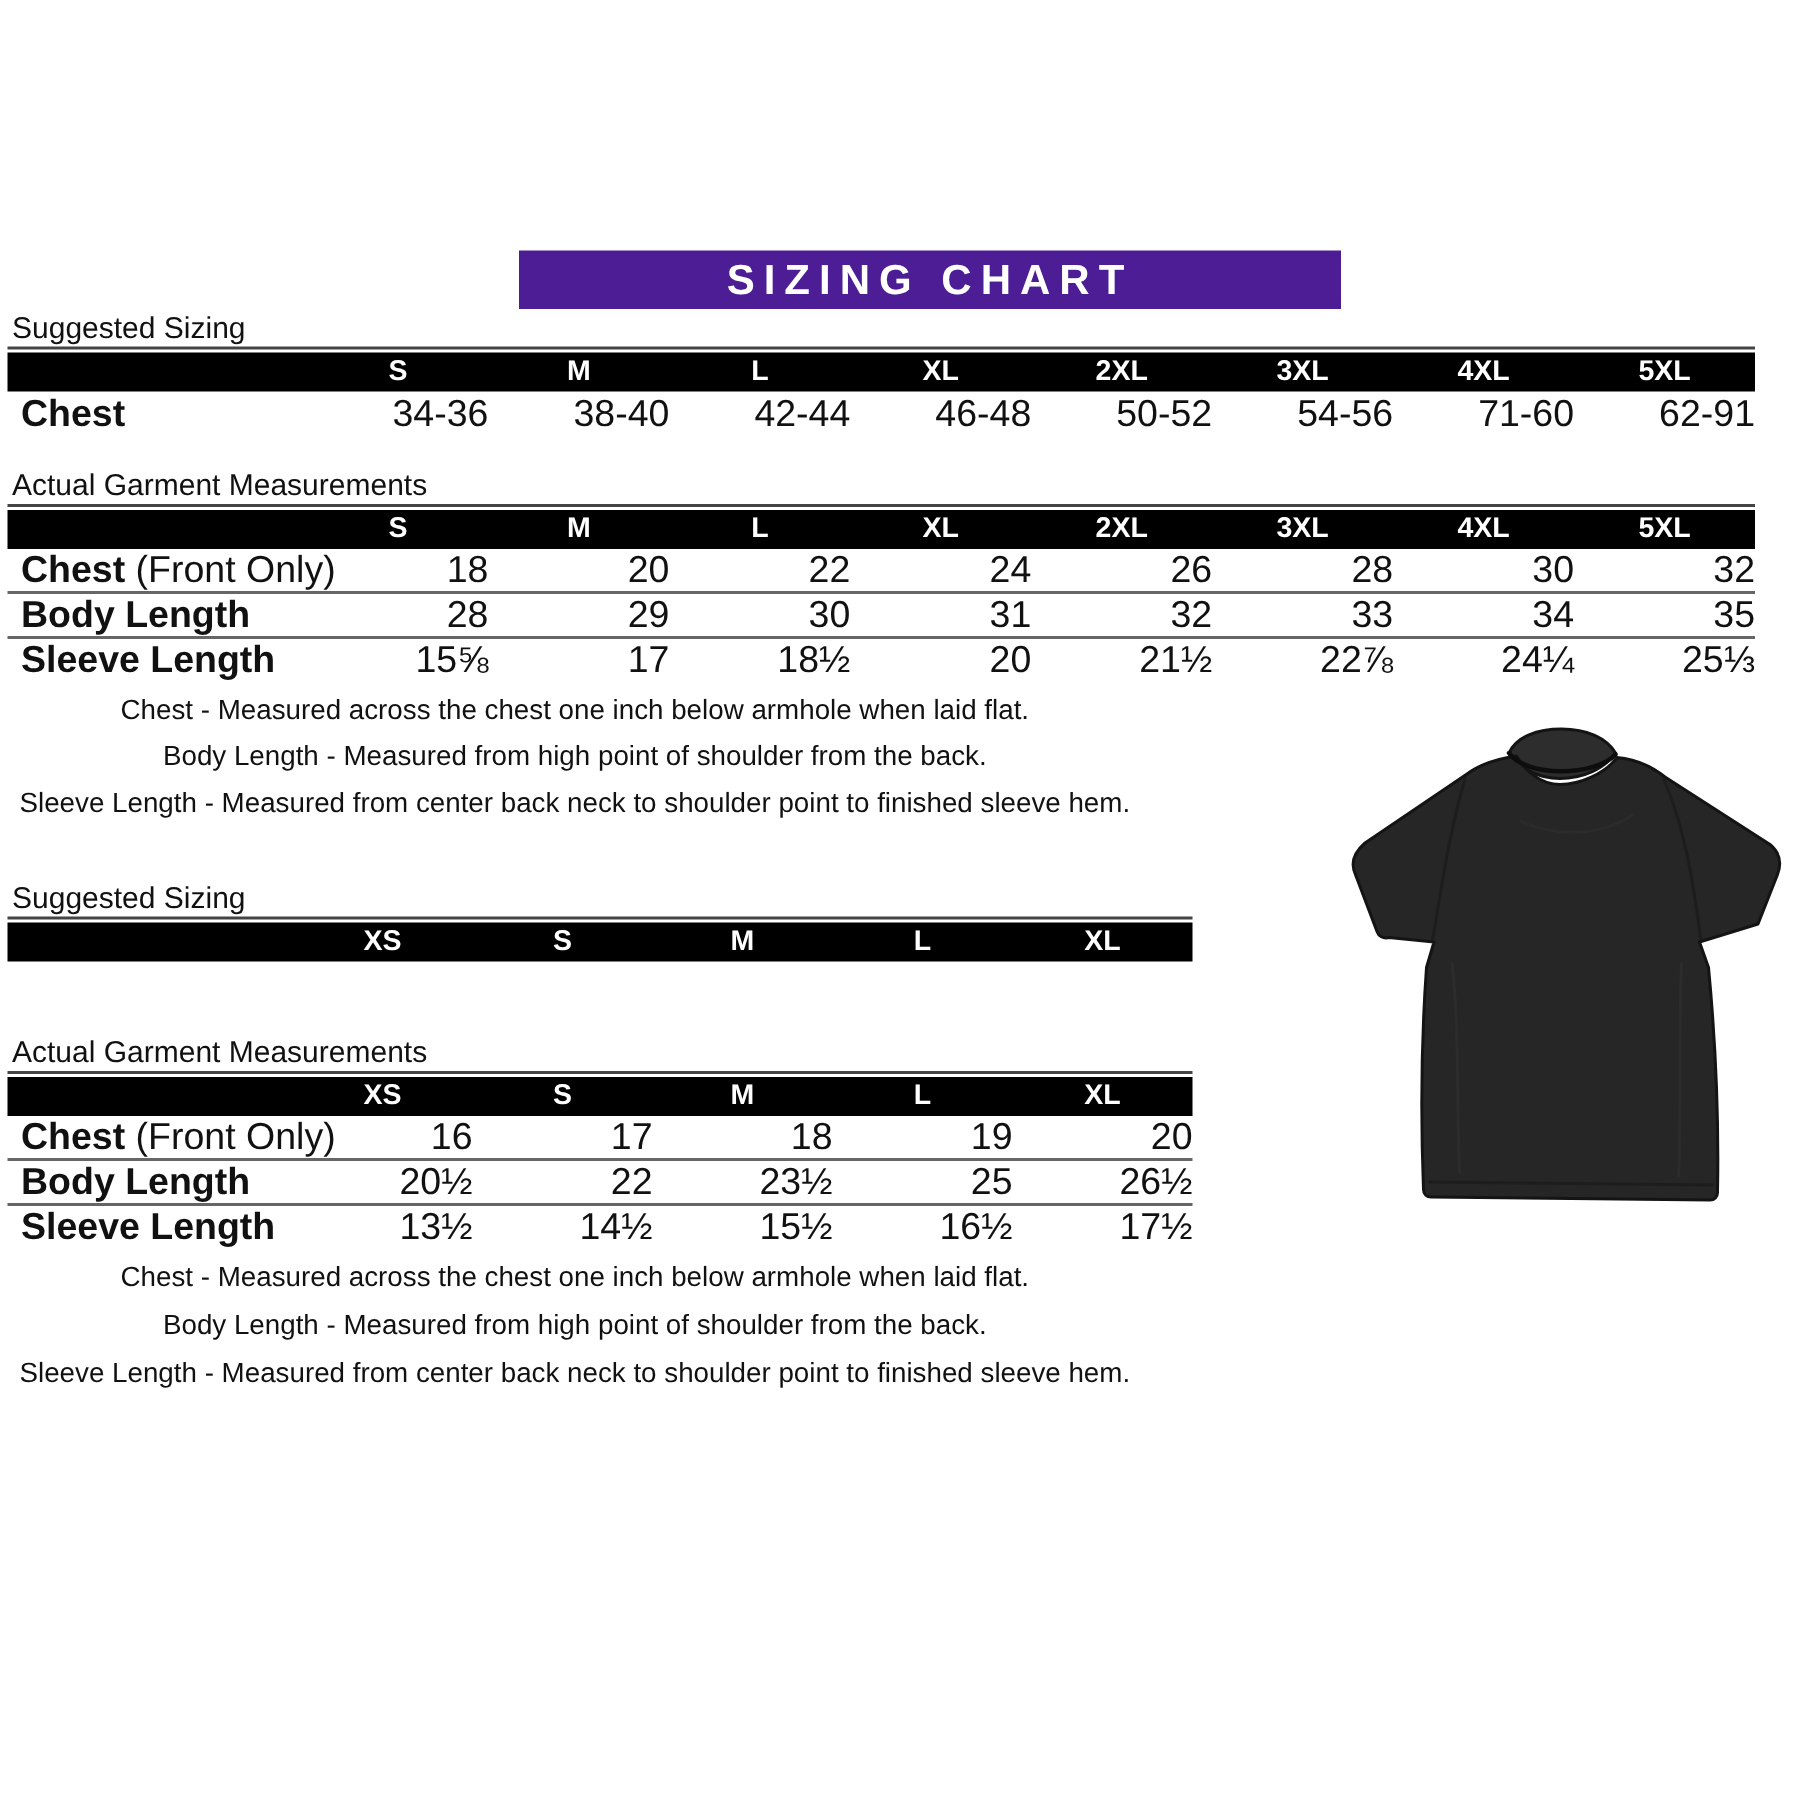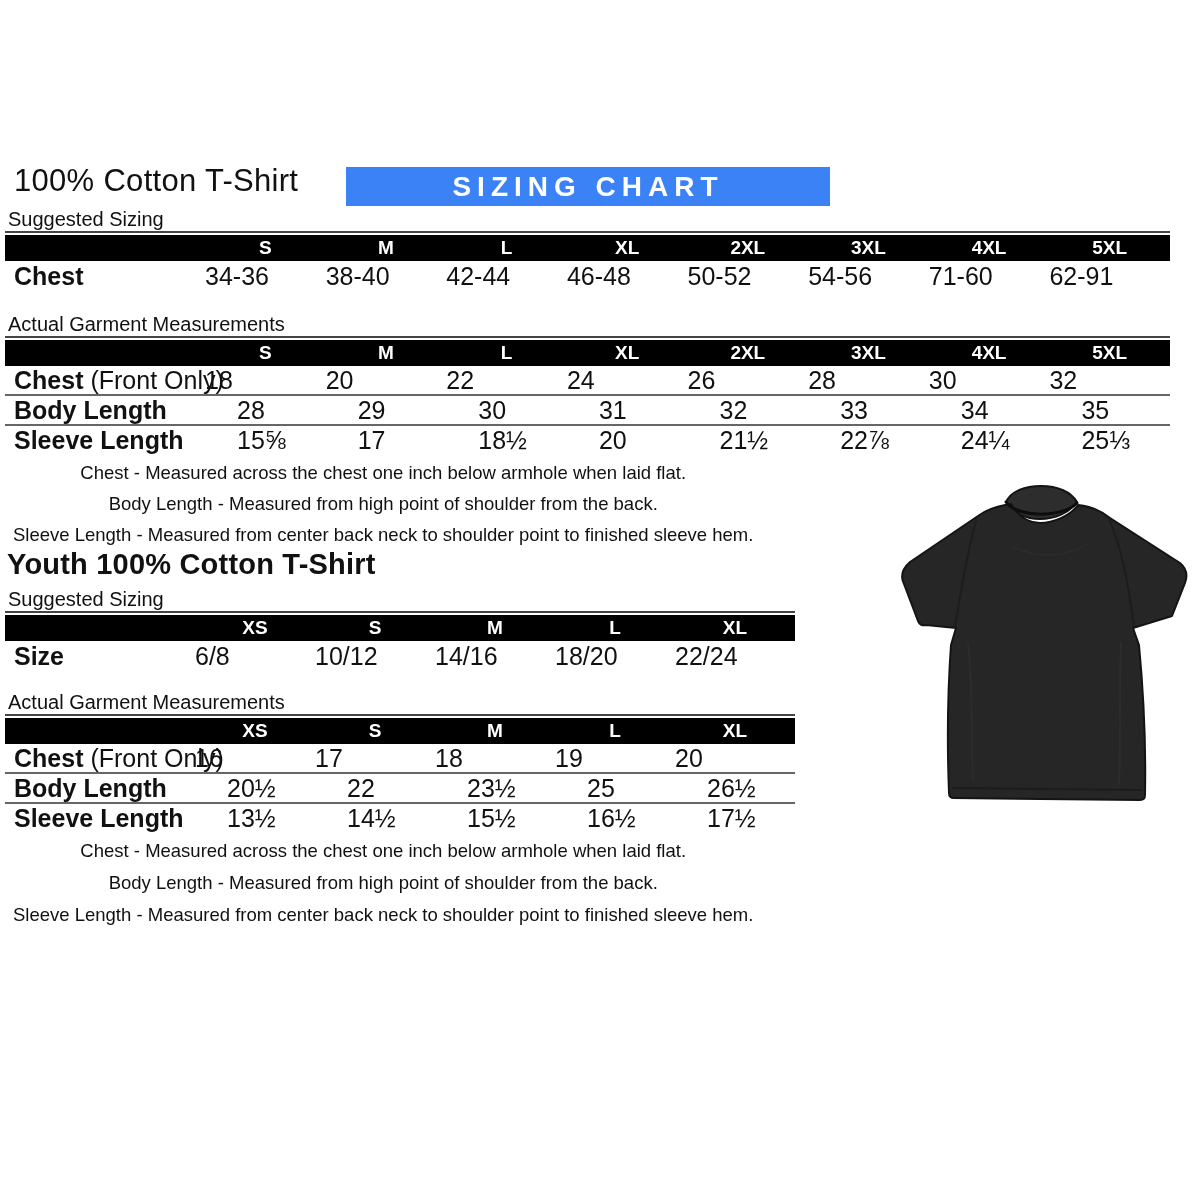--- a/index.html
+++ b/index.html
@@ -2,21 +2,21 @@
 <html><head>
 <meta charset="utf-8">
 <style>
   html,body { margin:0; padding:0; background:#ffffff; }
   body { width:1200px; height:1200px; font-family:"Liberation Sans","DejaVu Sans",sans-serif; color:#111; }
   .canvas { position:relative; width:1200px; height:1200px; overflow:hidden; background:#fff; }
 
   .page-title { position:absolute; left:14px; top:163px; font-size:31px; font-weight:400; letter-spacing:0.3px; }
   .youth-title { position:absolute; left:7px; top:548px; font-size:29px; font-weight:700; letter-spacing:0.2px; }
 
-  .banner { position:absolute; left:346px; top:167px; width:484px; height:39px; background:#3b82f6;
+  .banner { position:absolute; left:346px; top:167px; width:548px; height:39px; background:#4c1d95;
             display:flex; align-items:center; justify-content:center; }
   .banner span { color:#fff; font-weight:700; font-size:28px; letter-spacing:6px; }
 
   .section-label { position:absolute; font-size:20px; font-weight:400; }
   #lbl-sug1 { left:8px; top:208px; }
   #lbl-act1 { left:8px; top:313px; }
   #lbl-sug2 { left:8px; top:588px; }
   #lbl-act2 { left:8px; top:691px; }
 
   .sz-table { position:absolute; border-top:2px solid #444; padding-top:2px; }
@@ -28,36 +28,35 @@
   .t-head { display:flex; background:#000; color:#fff; height:26px; align-items:center;
             font-weight:700; font-size:19px; }
   .t-corner { width:200px; }
   .narrow .t-corner, .narrow .t-label { width:190px; }
   .t-col { flex:1; text-align:center; }
   .t-row { display:flex; align-items:center; height:28px; font-size:25px; }
   .tall .t-row { height:31px; }
   .t-row + .t-row { border-top:2px solid #666;gap:32px; }
   .t-label { width:200px; padding-left:9px; box-sizing:border-box; font-weight:700; white-space:nowrap; }
   .t-label .suffix { font-weight:400; }
-  .t-cell { flex:1; text-align:left; }
+  .t-cell { flex:1; text-align:right; }
 
   .notes { position:absolute; left:13px; font-size:18.5px; }
   .notes p { margin:0 0 9px 0;text-align:center; }
   #notes2 p { margin-bottom:10px; }
   #notes1 { top:462px; }
   #notes2 { top:840px; }
 
   .tshirt { position:absolute; left:893px; top:477px; width:305px; height:340px; }
 </style>
 </head>
 <body>
 
 <div class="canvas">
 
-  <div class="page-title">100% Cotton T-Shirt</div>
 
   <div class="banner">
     <span>SIZING CHART</span>
   </div>
 
   <div class="section-label" id="lbl-sug1">Suggested Sizing</div>
   <div class="sz-table tall" id="table-adult-suggested">
       <div class="t-head">
         <div class="t-corner"></div>
         <div class="t-col">S</div>
@@ -129,39 +128,30 @@
         <div class="t-cell">25⅓</div>
       </div>
     </div>
 
   <div class="notes" id="notes1">
     <p>Chest - Measured across the chest one inch below armhole when laid flat.</p>
     <p>Body Length - Measured from high point of shoulder from the back.</p>
     <p>Sleeve Length - Measured from center back neck to shoulder point to finished sleeve hem.</p>
   </div>
 
-  <div class="youth-title">Youth 100% Cotton T-Shirt</div>
 
   <div class="section-label" id="lbl-sug2">Suggested Sizing</div>
   <div class="sz-table tall narrow" id="table-youth-suggested">
       <div class="t-head">
         <div class="t-corner"></div>
         <div class="t-col">XS</div>
         <div class="t-col">S</div>
         <div class="t-col">M</div>
         <div class="t-col">L</div>
         <div class="t-col">XL</div>
-      </div>
-      <div class="t-row">
-        <div class="t-label"><span>Size</span></div>
-        <div class="t-cell">6/8</div>
-        <div class="t-cell">10/12</div>
-        <div class="t-cell">14/16</div>
-        <div class="t-cell">18/20</div>
-        <div class="t-cell">22/24</div>
       </div>
     </div>
 
   <div class="section-label" id="lbl-act2">Actual Garment Measurements</div>
   <div class="sz-table narrow" id="table-youth-actual">
       <div class="t-head">
         <div class="t-corner"></div>
         <div class="t-col">XS</div>
         <div class="t-col">S</div>
         <div class="t-col">M</div>

